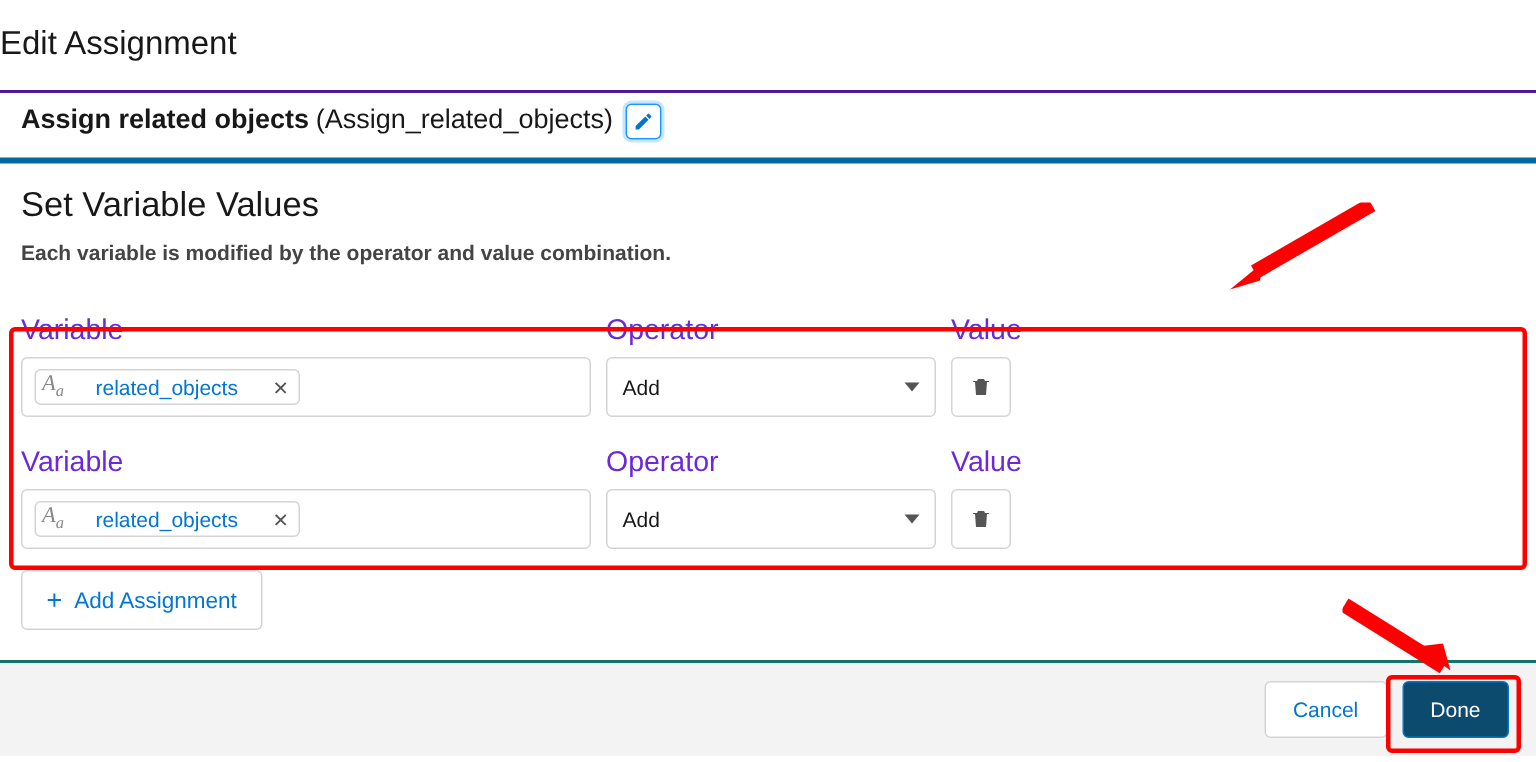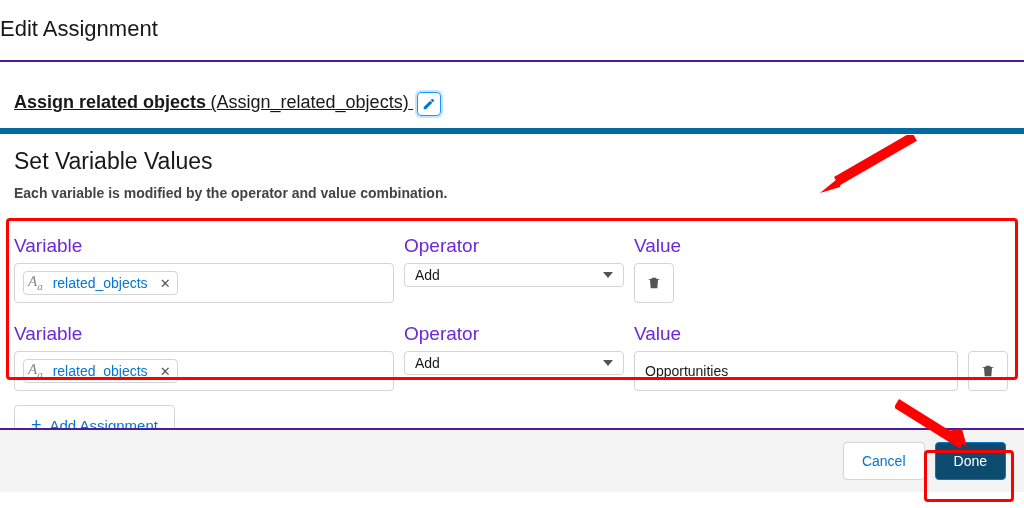--- a/index.html
+++ b/index.html
@@ -15,23 +15,22 @@
 .modal-header {
   text-align: left;
   padding: 16px 0 18px;
   border-bottom: 2px solid #4c1d95;
 }
 .modal-header h1 {
   font-size: 22px;
   font-weight: 500;
 }
 .label-bar {
-  padding: 30px 14px 12px;
-  border-bottom: 6px solid #0369a1;
-  text-decoration: underline;
+  padding: 7px 14px 12px;
+  border-bottom: 4px solid #0369a1;
 }
 .label-bar .bold { font-weight: 700; font-size: 18px; }
 .label-bar .api { font-weight: 400; font-size: 18px; }
 .edit-btn {
   display: inline-flex;
   align-items: center;
   justify-content: center;
   width: 24px;
   height: 24px;
   border: 1px solid #1b96ff;
@@ -80,38 +79,38 @@
   border-radius: 4px;
   padding: 0 8px;
   background: #fff;
 }
 .pill {
   display: inline-flex;
   align-items: center;
   border: 1px solid #d4d4d4;
   border-radius: 4px;
   padding: 2px 6px 2px 4px;
-  gap: 10px;
+  gap: 21px;
   color: #0176d3;
   font-size: 14px;
 }
 .pill .aa {
   color: #888;
   font-family: "Times New Roman", serif;
   font-style: italic;
   font-size: 15px;
   line-height: 1;
 }
 .pill .aa sub { font-size: 11px; }
 .pill .rm { color: #555; font-size: 13px; margin-left: 2px; }
 .select {
   display: flex;
   align-items: center;
   justify-content: space-between;
-  height: 24px;
+  height: 40px;
   border: 1px solid #d4d4d4;
   border-radius: 4px;
   padding: 0 10px;
   background: #fff;
   font-size: 14px;
 }
 .select .caret {
   width: 0; height: 0;
   border-left: 5px solid transparent;
   border-right: 5px solid transparent;
@@ -149,24 +148,24 @@
   padding: 0 16px;
   color: #0176d3;
   font-size: 15px;
   margin: 6px 14px 0;
   background: #fff;
 }
 .add-btn .plus { font-size: 18px; line-height: 1; }
 
 .footer {
   position: absolute;
-  left: 0; right: 0; bottom: 16px;
+  left: 0; right: 0; bottom: 4px;
   height: 64px;
   background: #f3f3f3;
-  border-top: 2px solid #4c1d95;
+  border-top: 2px solid #0f766e;
   display: flex;
   align-items: center;
   justify-content: flex-end;
   padding: 0 18px;
   gap: 10px;
 }
 .btn {
   height: 38px;
   border-radius: 4px;
   padding: 0 18px;
@@ -266,23 +265,20 @@
       <span class="pill">
         <span class="aa">A<sub>a</sub></span>
         <span>related_objects</span>
         <span class="rm">✕</span>
       </span>
     </div>
     <div class="select">
       <span>Add</span>
       <span class="caret"></span>
     </div>
-    <div class="text-input">
-      <span>Opportunities</span>
-    </div>
     <div class="trash">
       <svg viewBox="0 0 24 24">
           <path d="M6 7h12l-1 13H7L6 7zm3-3h6l1 2H8l1-2zM4 6h16v1H4z"></path>
         </svg>
     </div>
   </div>
 
 </div>
 
 <div class="add-btn">

